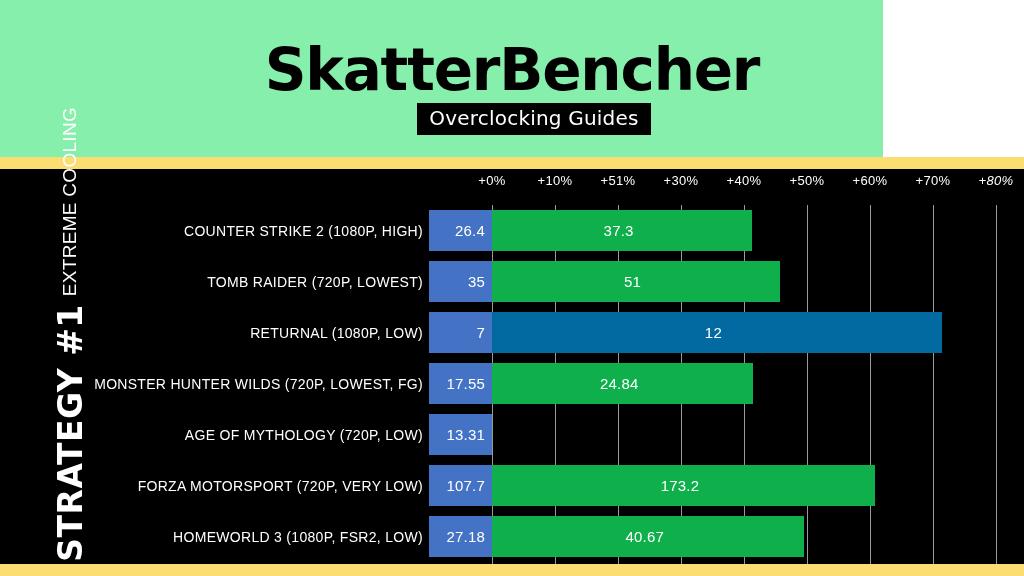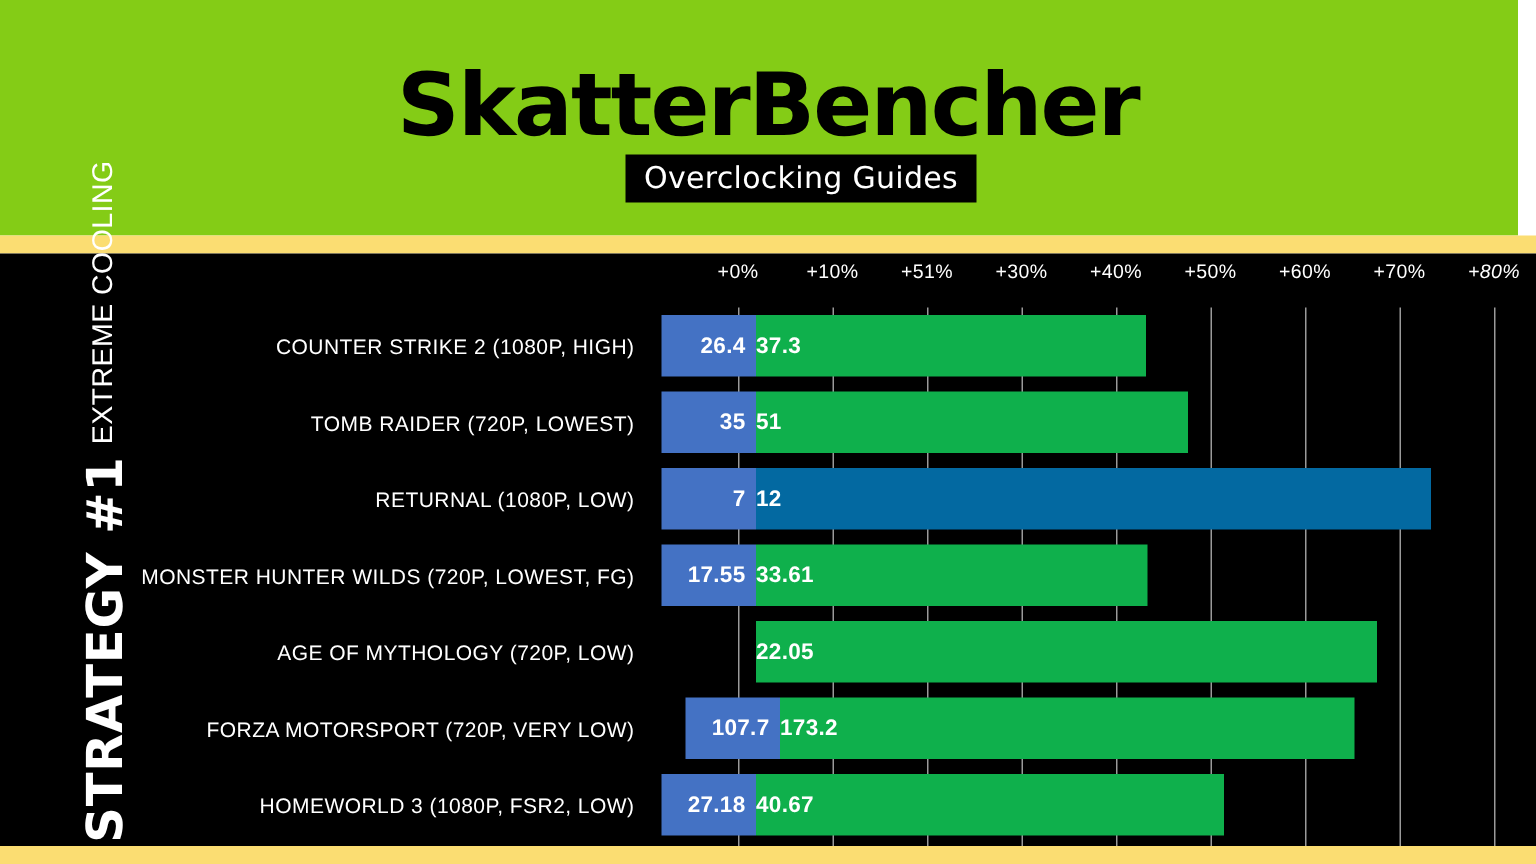--- a/index.html
+++ b/index.html
@@ -5,22 +5,22 @@
   * { margin:0; padding:0; box-sizing:border-box; }
   html,body { width:1024px; height:576px; overflow:hidden; }
   body {
     font-family:"Liberation Sans", sans-serif;
     background:#ffffff;
   }
   .page { position:relative; width:1024px; height:576px; background:#ffffff; }
 
   
   .header {
-    position:absolute; left:0; top:0; width:1012px; height:157px;
-    background:#84cc16;
+    position:absolute; left:0; top:0; width:883px; height:157px;
+    background:#86efac;
   }
   .logo-wrap {
     position:absolute; left:0; top:38px; width:1024px;
     display:flex; flex-direction:column; align-items:center;
   }
   .logo-title {
     font-size:58px; font-weight:bold; color:#000000;
     letter-spacing:-1.2px; line-height:64px;
     font-family:"DejaVu Sans", sans-serif;
   }
@@ -86,31 +86,31 @@
     position:absolute; left:429px; top:36px; width:595px; height:359px;
   }
   .gridline {
     position:absolute; top:0; width:1px; height:359px;
     background:#9a9a9a;
   }
 
   
   .rows { position:absolute; left:0; top:0; width:595px; height:359px; }
   .row {
-    position:absolute; left:12px; width:507px; height:41px;font-weight:bold;
+    position:absolute; left:0; width:507px; height:41px;
   }
   .bar-blue {
     position:absolute; left:0; top:0; height:41px;
     background:#4472c4;
     display:flex; align-items:center; justify-content:flex-end;
   }
   .bar-green {
     position:absolute; top:0; height:41px;
     background:#0fb04c;
-    display:flex; align-items:center; justify-content:flex-start;
+    display:flex; align-items:center; justify-content:center;
   }
   .bar-label {
     color:#ffffff; font-size:15px; padding-right:7px; white-space:nowrap;
     letter-spacing:0.2px;
   }
 
   
   .cats { position:absolute; left:120px; top:205px; width:303px; height:359px; }
   .cat {
     position:absolute; right:0; width:303px; height:41px;
@@ -180,29 +180,29 @@
             </div>
             <div class="bar-green" style="left: 63px; width: 449.82px; background: #0369a1;">
               <span class="bar-label">12</span>
             </div>
           </div>
           <div class="row" style="top: 158px;">
             <div class="bar-blue" style="width: 63px; background: rgb(68, 114, 196);">
               <span class="bar-label">17.55</span>
             </div>
             <div class="bar-green" style="left: 63px; width: 261.45px; background: rgb(15, 176, 76);">
-              <span class="bar-label">33.61</span>
+              <span class="bar-label">24.84</span>
             </div>
           </div>
           <div class="row" style="top: 209px;">
-            <div class="bar-green" style="left: 63px; width: 413.91px; background: rgb(15, 176, 76);">
-              <span class="bar-label">22.05</span>
-            </div>
-          </div>
-          <div class="row" style="top: 260px; margin-left: 16px;">
+            <div class="bar-blue" style="width: 63px; background: rgb(68, 114, 196);">
+              <span class="bar-label">13.31</span>
+            </div>
+          </div>
+          <div class="row" style="top: 260px;">
             <div class="bar-blue" style="width: 63px; background: rgb(68, 114, 196);">
               <span class="bar-label">107.7</span>
             </div>
             <div class="bar-green" style="left: 63px; width: 383.04px; background: rgb(15, 176, 76);">
               <span class="bar-label">173.2</span>
             </div>
           </div>
           <div class="row" style="top: 311px;">
             <div class="bar-blue" style="width: 63px; background: rgb(68, 114, 196);">
               <span class="bar-label">27.18</span>

